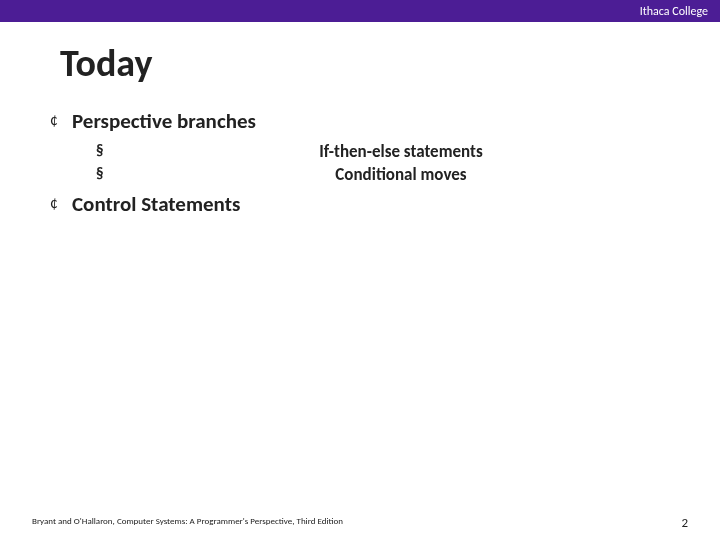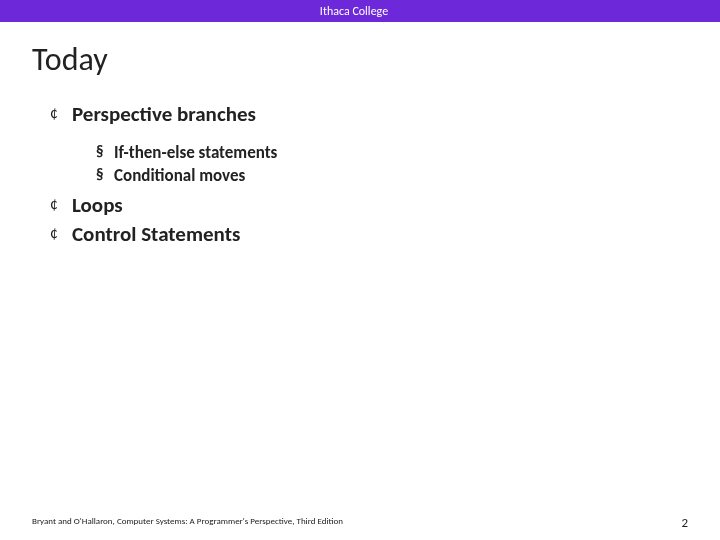--- a/index.html
+++ b/index.html
@@ -1,26 +1,26 @@
 <!DOCTYPE html>
 <html><head>
 <meta charset="utf-8">
 <style>
   * { margin: 0; padding: 0; box-sizing: border-box; }
   html, body { width: 720px; height: 540px; font-family: Calibri, Arial, sans-serif; background: #fff; overflow: hidden; }
   .slide { width: 720px; height: 540px; position: relative; }
-  .header-bar { background: #6d28d9; height: 22px; width: 100%; display: flex; justify-content: center; align-items: center; padding-right: 12px; }
+  .header-bar { background: #4c1d95; height: 22px; width: 100%; display: flex; justify-content: flex-end; align-items: center; padding-right: 12px; }
   .header-text { color: #fff; font-size: 12px; font-weight: 500; }
   .content { padding: 18px 32px 0 32px; }
-  .title { font-size: 32px; font-weight: 400; color: #222; margin-bottom: 22px; }
+  .title { font-size: 38px; font-weight: 700; color: #222; margin-bottom: 22px; margin-left: 28px; }
   .list-l1 { list-style: none; padding-left: 18px; }
   .list-l1 > li { position: relative; padding-left: 22px; margin-bottom: 2px; }
   .list-l1 > li::before { content: "¢"; position: absolute; left: 0; top: 2px; font-size: 16px; color: #222; }
   .l1-text { font-size: 21px; font-weight: 700; color: #222; line-height: 1.3; }
-  .list-l2 { list-style: none; padding-left: 24px; margin-top: 14px; margin-bottom: 4px; }
+  .list-l2 { list-style: none; padding-left: 24px; margin-top: 6px; margin-bottom: 4px; text-align: center; }
   .list-l2 > li { position: relative; padding-left: 18px; margin-bottom: 0; }
   .list-l2 > li::before { content: "§"; position: absolute; left: 0; top: 0; font-size: 15px; color: #222; font-weight: 700; }
   .l2-text { font-size: 17px; font-weight: 600; color: #222; line-height: 1.35; }
   .footer { position: absolute; bottom: 10px; left: 32px; right: 32px; display: flex; justify-content: space-between; }
   .footer-left { font-size: 9px; color: #222; }
   .footer-right { font-size: 13px; color: #222; }
 </style>
 </head>
 <body>
 
@@ -38,23 +38,20 @@
         <ul class="list-l2">
           <li>
             <span class="l2-text">If-then-else statements</span>
           </li>
           <li>
             <span class="l2-text">Conditional moves</span>
           </li>
         </ul>
       </li>
       <li>
-        <span class="l1-text">Loops</span>
-      </li>
-      <li>
         <span class="l1-text">Control Statements</span>
       </li>
     </ul>
   </div>
 
   <div class="footer">
     <span class="footer-left">Bryant and O'Hallaron, Computer Systems: A Programmer's Perspective, Third Edition</span>
     <span class="footer-right">2</span>
   </div>
 </div>

